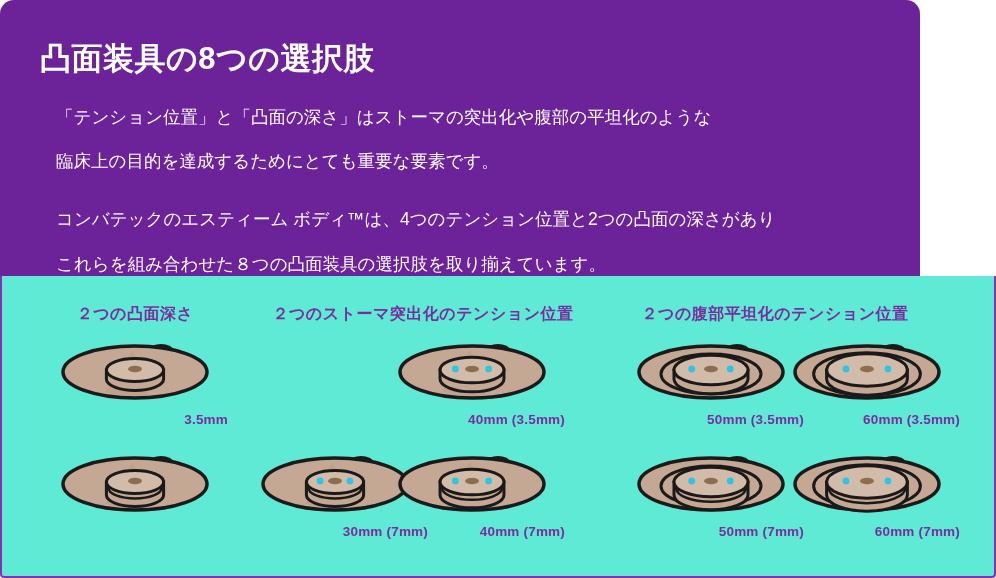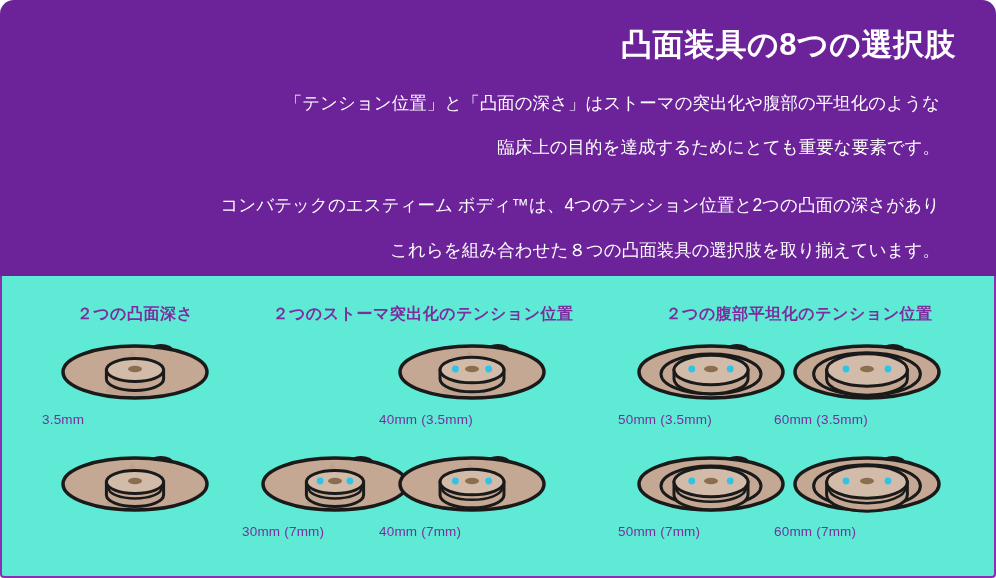--- a/index.html
+++ b/index.html
@@ -20,27 +20,27 @@
     height: 578px;
     box-sizing: border-box;
     background: #ffffff;
   }
 
   
   .header {
     position: absolute;
     left: 0;
     top: 0;
-    width: 996px;
+    width: 920px;
     height: 278px;
     background: #6C2299;
     border-radius: 14px 14px 0 0;
     box-sizing: border-box;
-    padding: 18px 40px 0 40px;
-    text-align: right;
+    padding: 32px 40px 0 40px;
+    text-align: left;
     color: #ffffff;
   }
   .title {
     font-size: 31px;
     font-weight: bold;
     letter-spacing: 0.5px;
     line-height: 1.25;
     margin: 8px 0 0 0;
     color: #ffffff;
   }
@@ -80,21 +80,21 @@
     position: absolute;
     font-size: 16px;
     font-weight: bold;
     color: #7B2D9E;
     white-space: nowrap;
     letter-spacing: 0.5px;
     text-align: center;
   }
   .ch-depth  { left: 34px;  width: 198px; }
   .ch-stoma  { left: 236px; width: 370px; }
-  .ch-flat   { left: 612px; width: 370px; font-family: Liberation Serif, serif; }
+  .ch-flat   { left: 588px; width: 370px; font-family: Liberation Serif, serif; }
 
   
   .grid {
     position: absolute;
     left: 0;
     top: 56px;
     width: 996px;
     height: 240px;
   }
   .cell {
@@ -119,23 +119,23 @@
   }
   .device-svg {
     display: block;
     margin: 0 auto;
   }
   .cell-label {
     position: absolute;
     left: 0;
     top: 80px;
     width: 186px;
-    text-align: left;
+    text-align: right;
     font-size: 13.5px;
-    font-weight: normal;
+    font-weight: bold;
     color: #7B2D9E;
     letter-spacing: 0.2px;
     white-space: nowrap;
   }
 </style>
 </head>
 <body>
 
 <div class="infographic">
 

